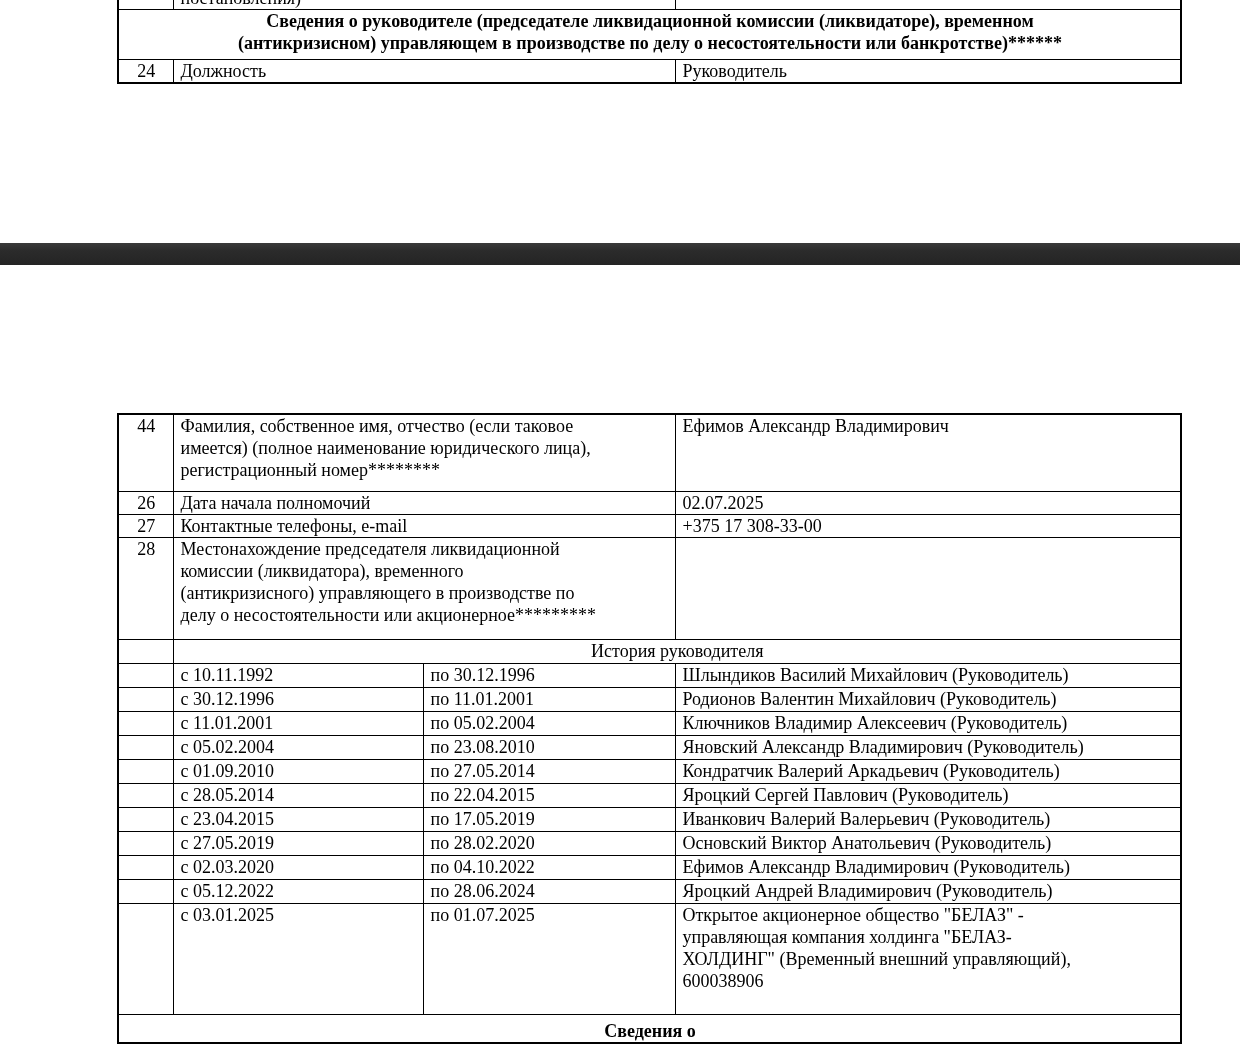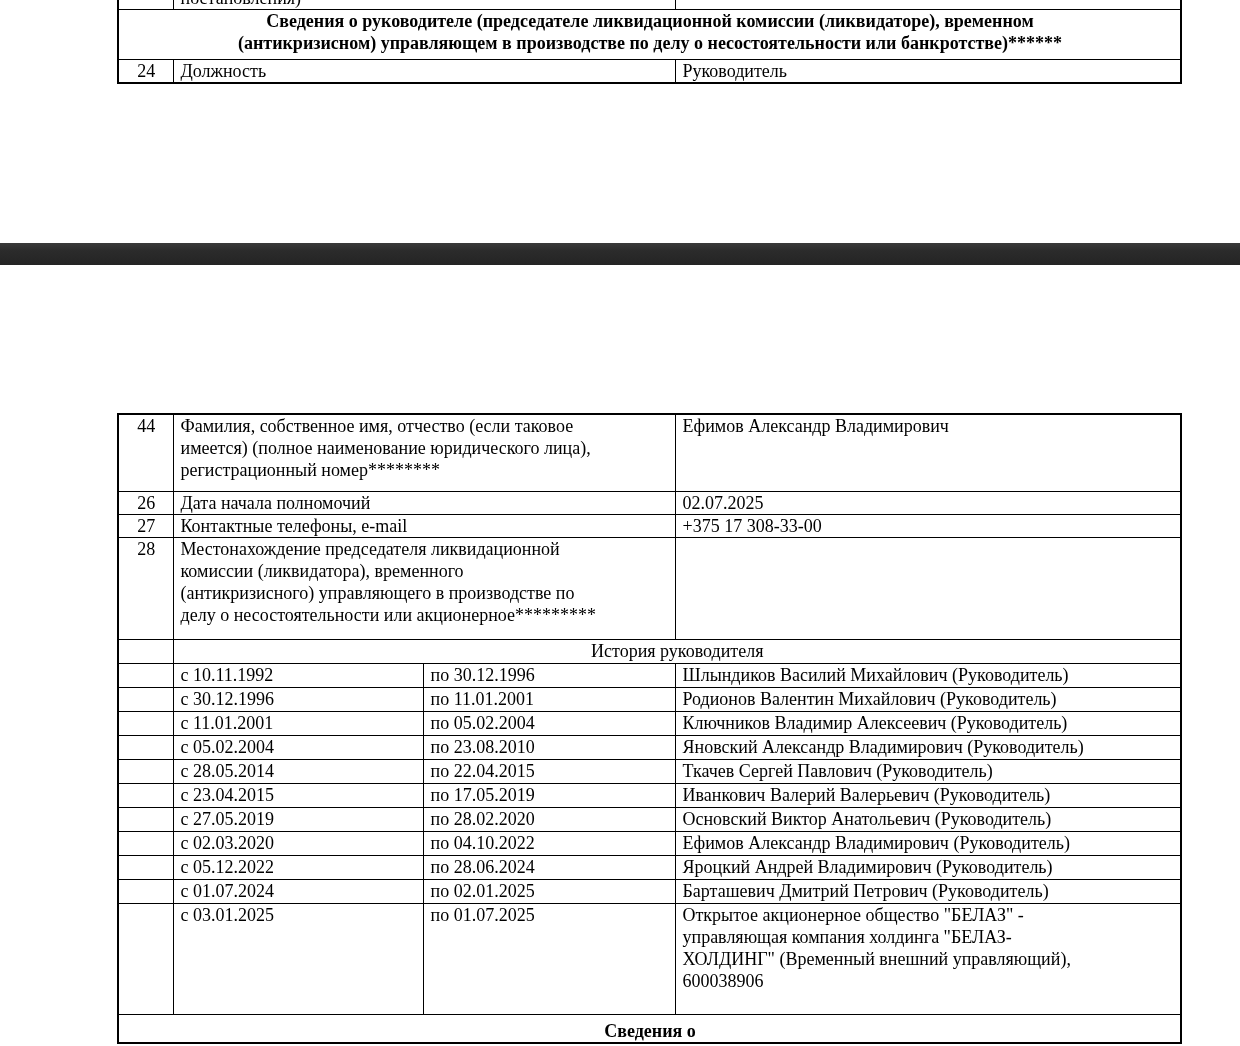--- a/index.html
+++ b/index.html
@@ -133,23 +133,29 @@
     <td class="pre">Ключников Владимир Алексеевич (Руководитель)</td>
   </tr>
   <tr style="height:24px;">
     <td class="num"></td>
     <td class="date">с 05.02.2004</td>
     <td class="date">по 23.08.2010</td>
     <td class="pre">Яновский Александр Владимирович (Руководитель)</td>
   </tr>
   <tr style="height:24px;">
     <td class="num"></td>
+    <td class="date">с 01.09.2010</td>
+    <td class="date">по 27.05.2014</td>
+    <td class="pre">Кондратчик Валерий Аркадьевич (Руководитель)</td>
+  </tr>
+  <tr style="height:24px;">
+    <td class="num"></td>
     <td class="date">с 28.05.2014</td>
     <td class="date">по 22.04.2015</td>
-    <td class="pre">Ткачев Сергей Павлович (Руководитель)</td>
+    <td class="pre">Яроцкий Сергей Павлович (Руководитель)</td>
   </tr>
   <tr style="height:24px;">
     <td class="num"></td>
     <td class="date">с 23.04.2015</td>
     <td class="date">по 17.05.2019</td>
     <td class="pre">Иванкович Валерий Валерьевич (Руководитель)</td>
   </tr>
   <tr style="height:24px;">
     <td class="num"></td>
     <td class="date">с 27.05.2019</td>
@@ -161,26 +167,20 @@
     <td class="date">с 02.03.2020</td>
     <td class="date">по 04.10.2022</td>
     <td class="pre">Ефимов Александр Владимирович (Руководитель)</td>
   </tr>
   <tr style="height:24px;">
     <td class="num"></td>
     <td class="date">с 05.12.2022</td>
     <td class="date">по 28.06.2024</td>
     <td class="pre">Яроцкий Андрей Владимирович (Руководитель)</td>
   </tr>
-  <tr style="height:24px;">
-    <td class="num"></td>
-    <td class="date">с 01.07.2024</td>
-    <td class="date">по 02.01.2025</td>
-    <td class="pre">Барташевич Дмитрий Петрович (Руководитель)</td>
-  </tr>
   <tr style="height:111px;">
     <td class="num"></td>
     <td class="date">с 03.01.2025</td>
     <td class="date">по 01.07.2025</td>
     <td class="pre">Открытое акционерное общество "БЕЛАЗ" -
 управляющая компания холдинга "БЕЛАЗ-
 ХОЛДИНГ" (Временный внешний управляющий),
 600038906</td>
   </tr>
 

